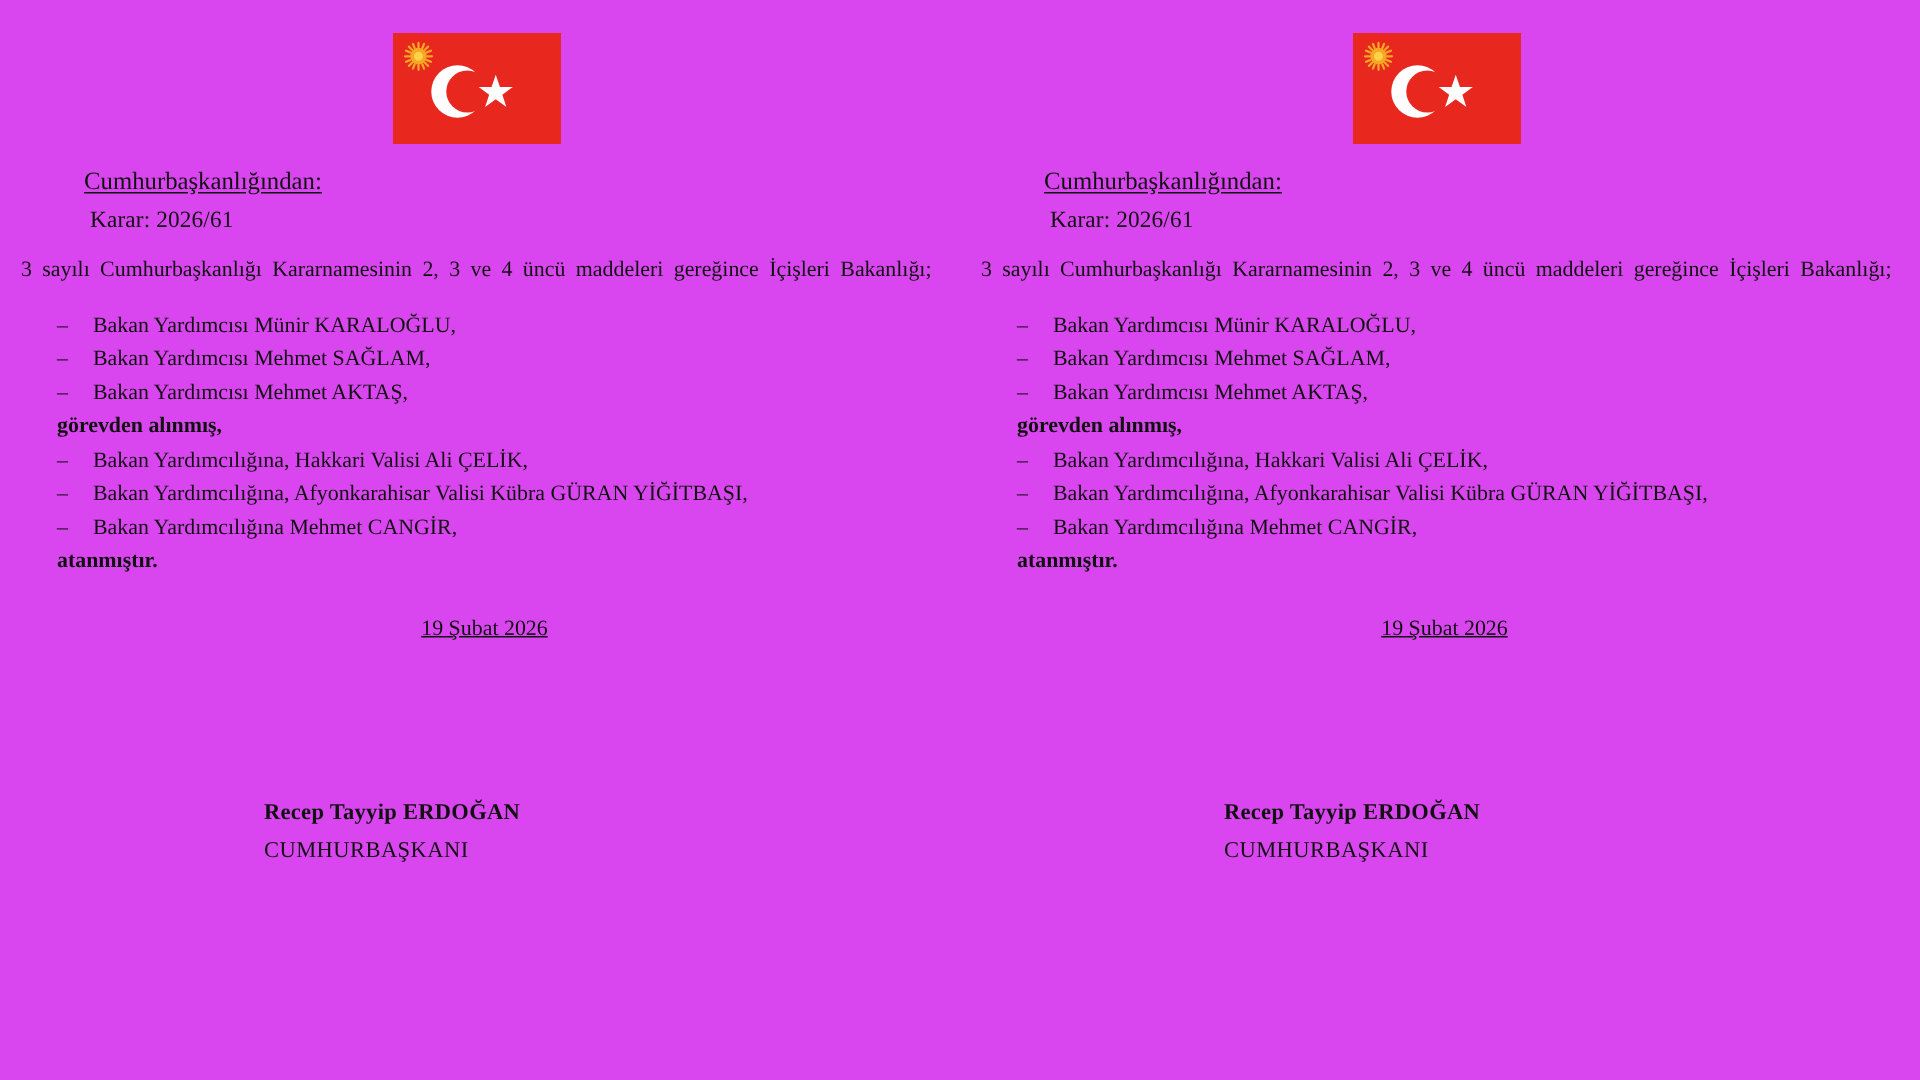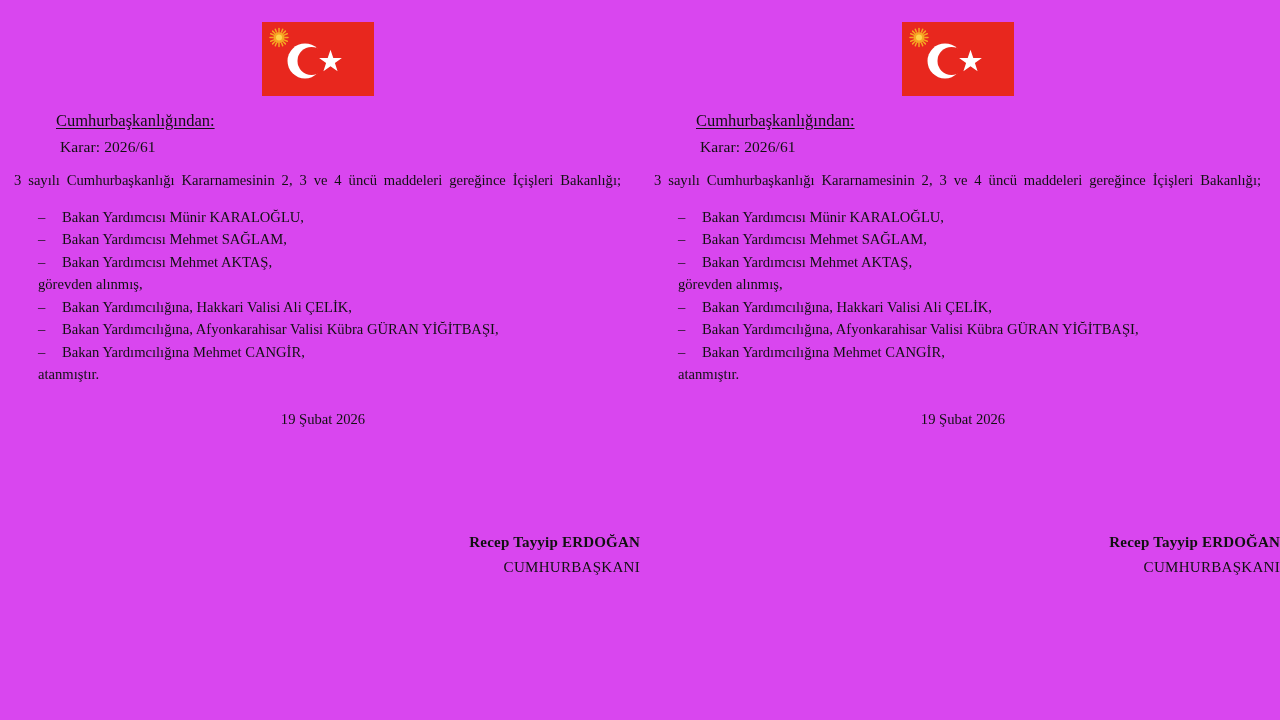--- a/index.html
+++ b/index.html
@@ -107,41 +107,43 @@
     left: 24px;
     top: 0;
   }
   ul.decree-list li.plain {
     font-size: 14.6px;
     line-height: 1.0;
     margin: 0;
     padding: 0 0 0 24px;
     height: 22.5px;
     white-space: nowrap;
+    font-weight: bold;
   }
 
   
   .date-line {
     position: absolute;
     top: 411px;
     left: 0;
     width: 640px;
     text-align: center;
     font-size: 14.6px;
     padding-left: 6px;
     box-sizing: border-box;
+    text-decoration: underline;
   }
 
   
   .sign-block {
     position: absolute;
     top: 534px;
     left: 0;
     width: 640px;
-    text-align: right;
+    text-align: left;
     padding-left: 176px;
     box-sizing: border-box;
   }
   .sign-name {
     font-size: 15px;
     font-weight: bold;
     letter-spacing: 0.2px;
     line-height: 1.15;
   }
   .sign-title {

